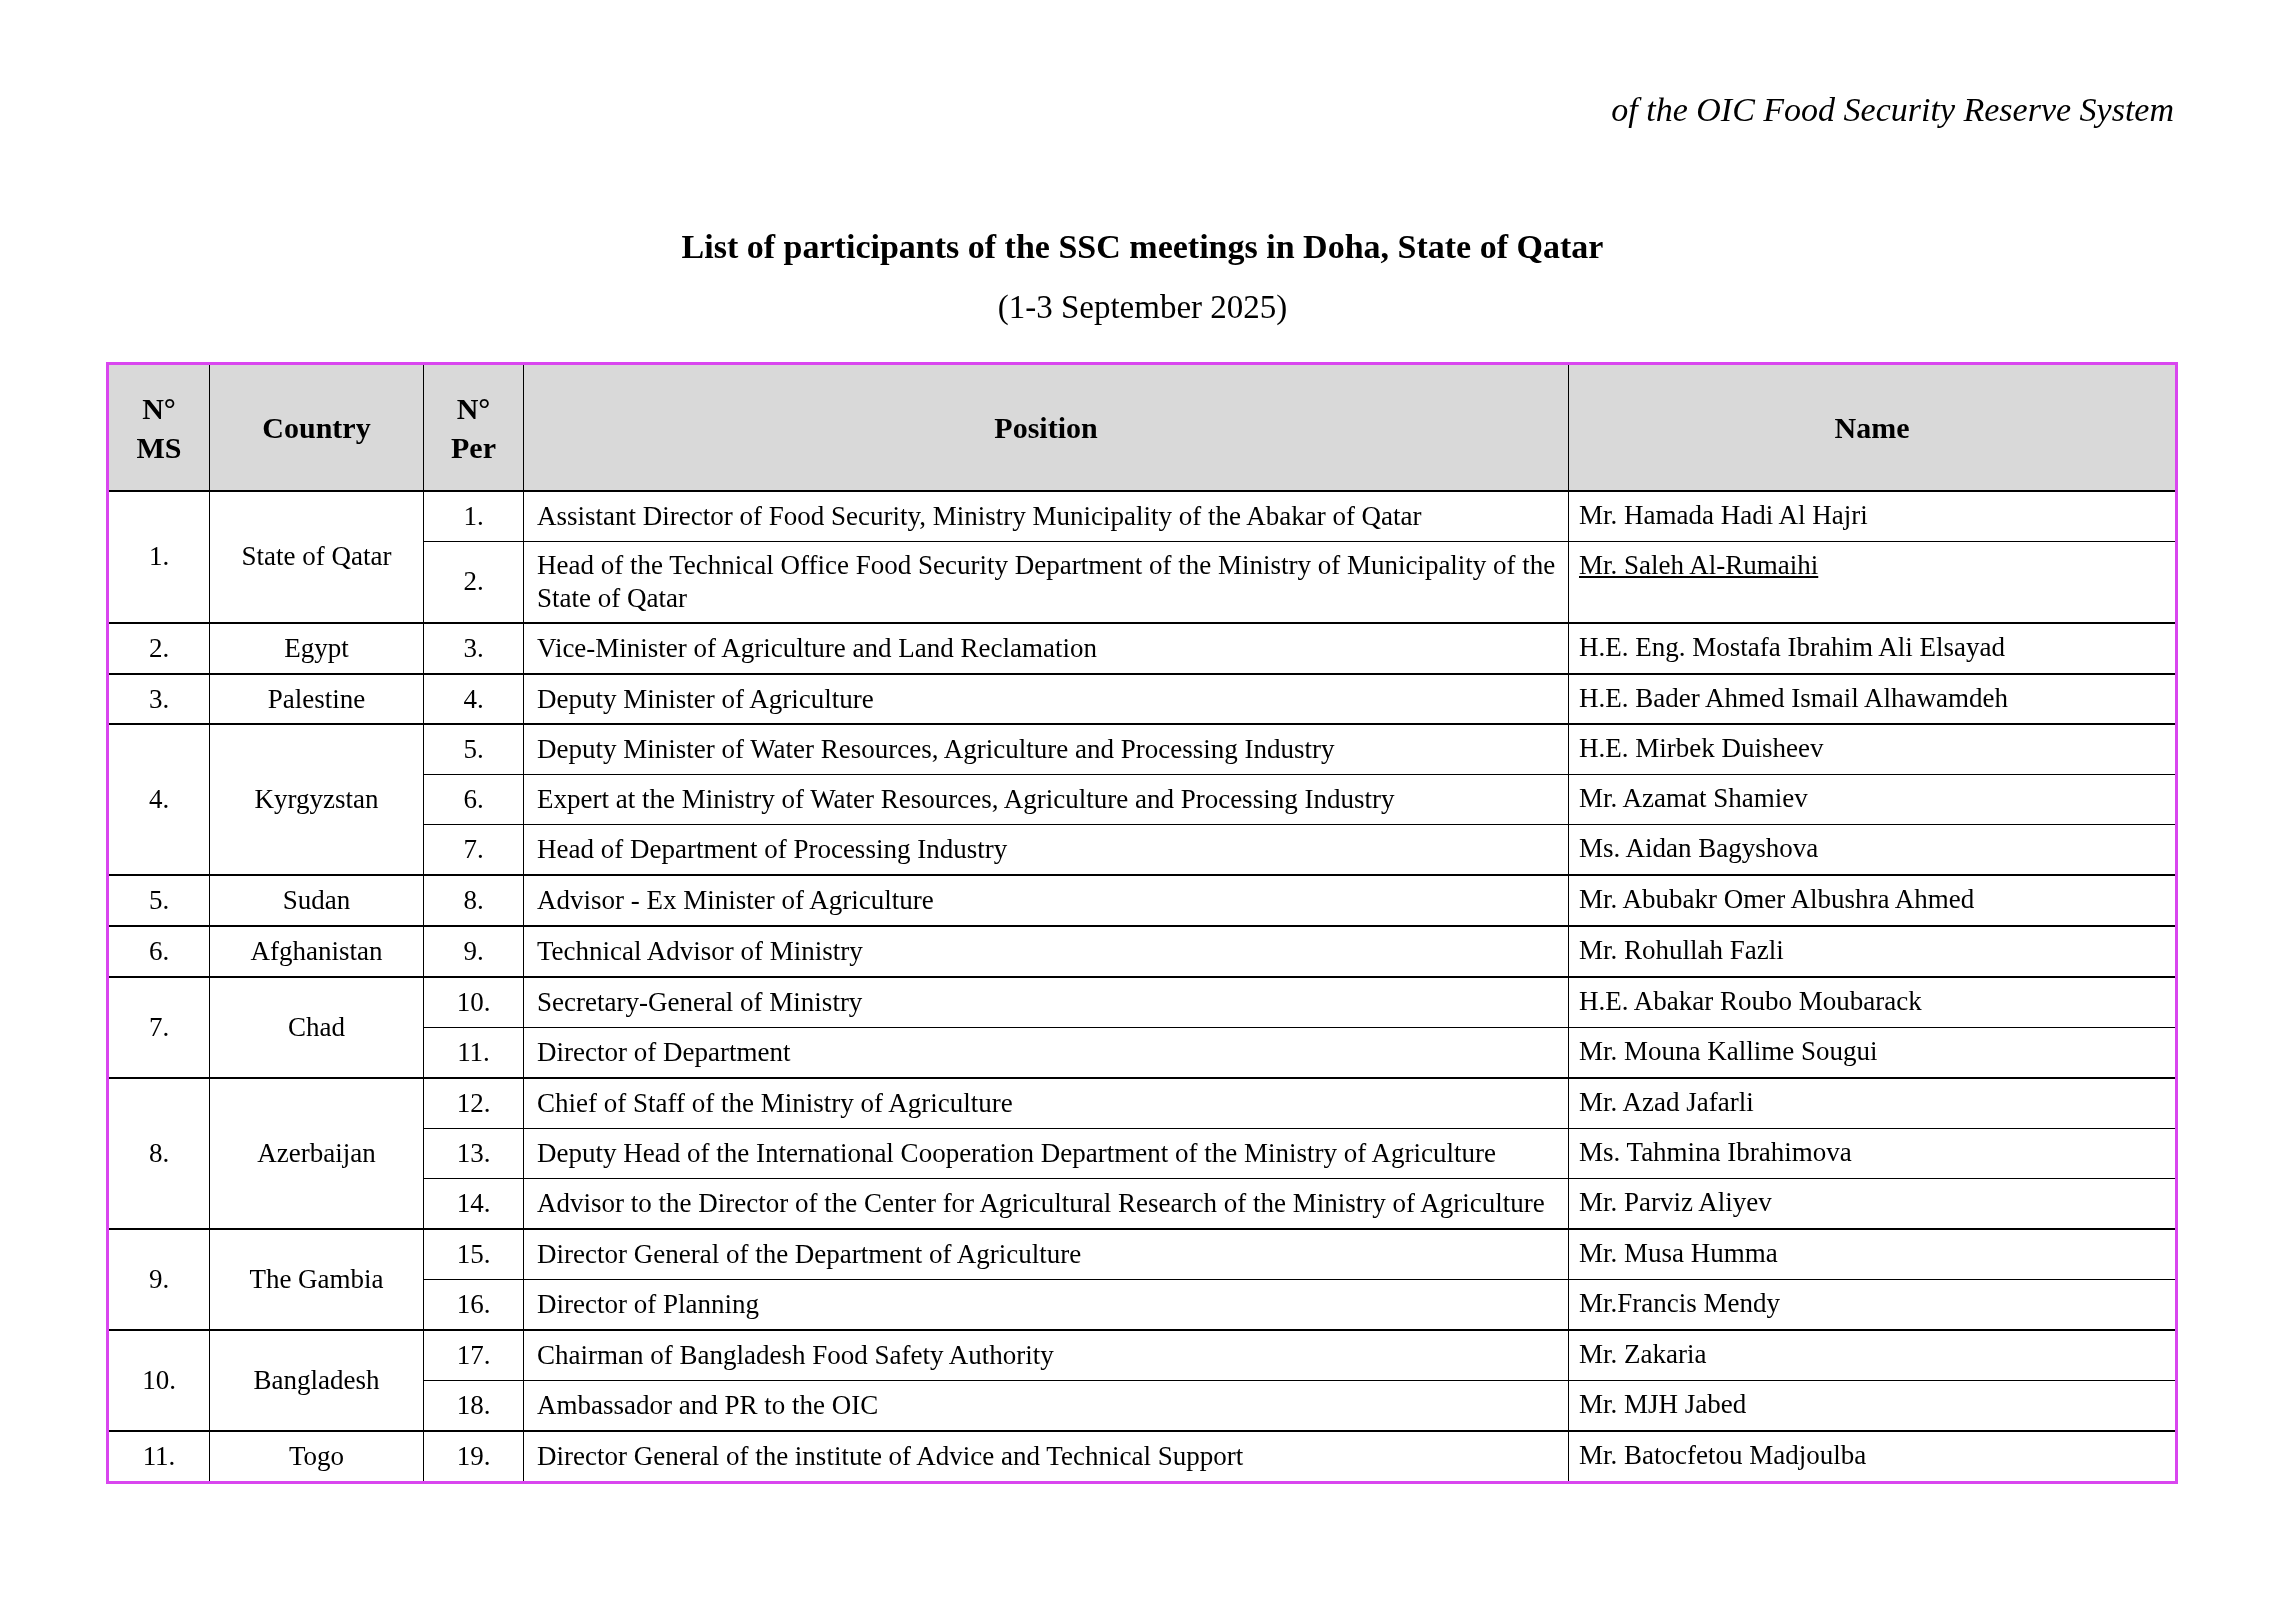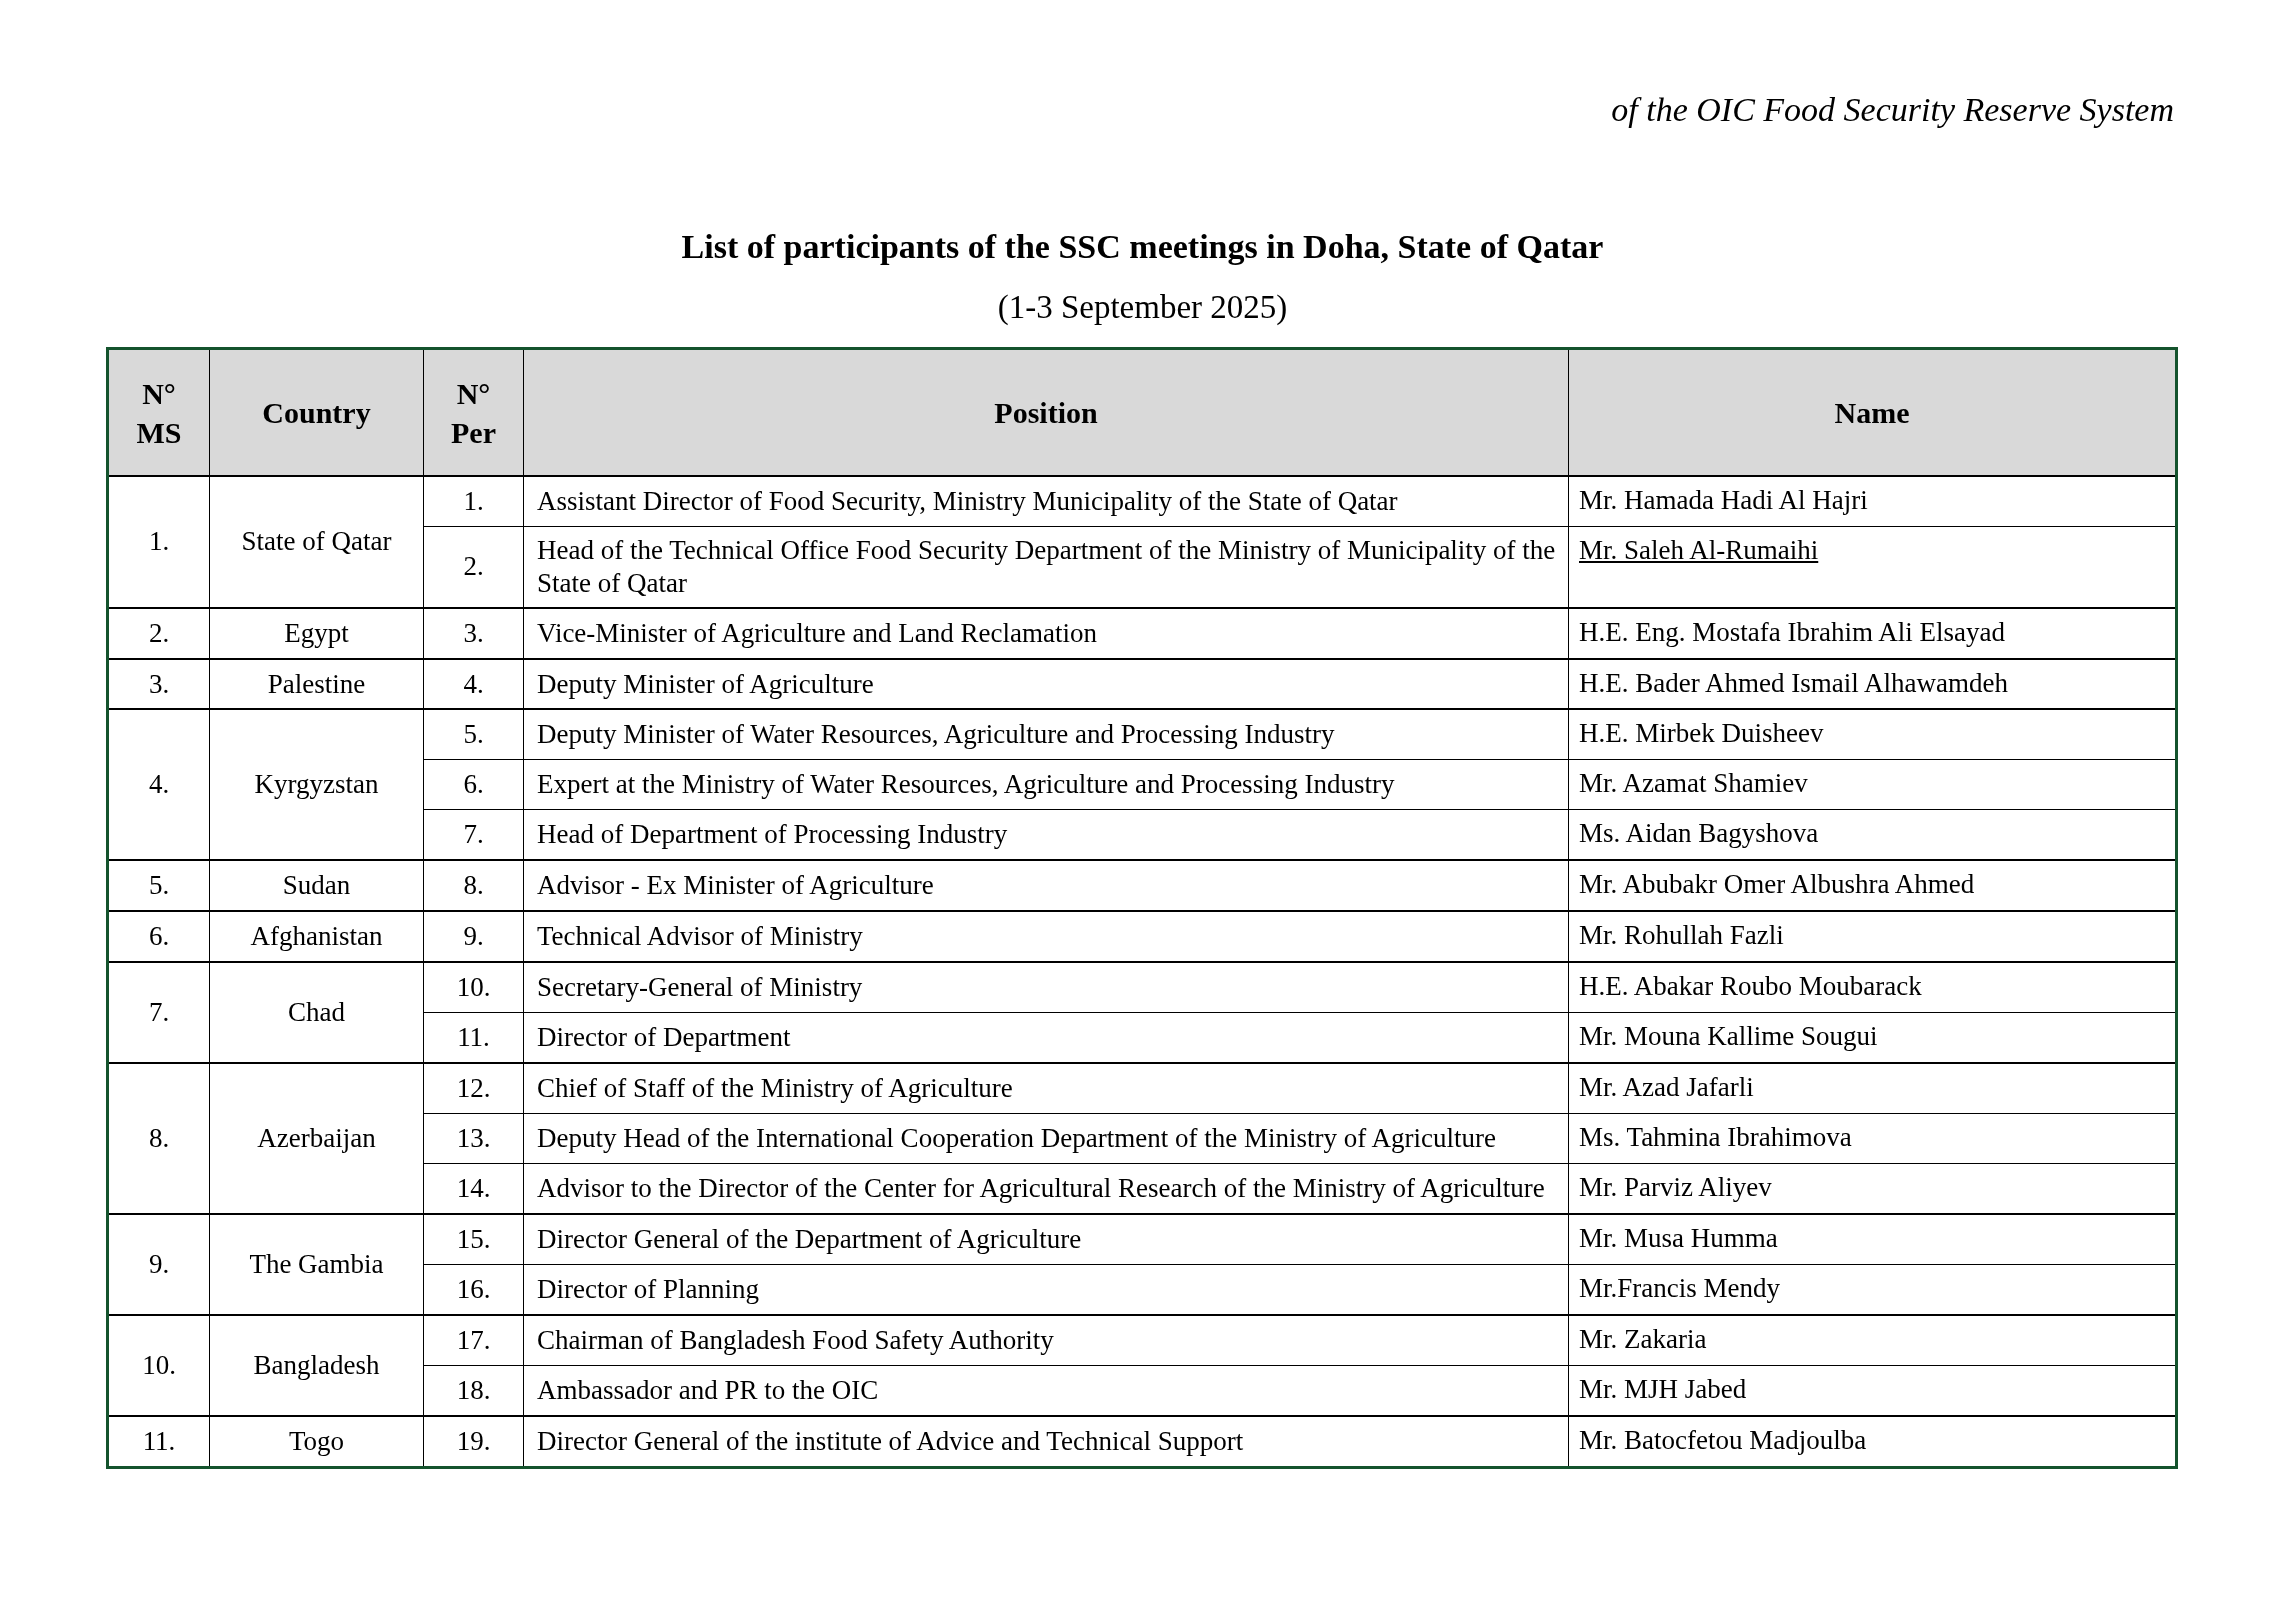--- a/index.html
+++ b/index.html
@@ -37,23 +37,23 @@
   }
   .doc-subtitle {
     margin-top: 20px;
     text-align: center;
     font-size: 33px;
     line-height: 1.2;
   }
   table.participants {
     border-collapse: collapse;
     table-layout: fixed;
-    margin: 20px 0 0 106px;
+    margin: 35px 0 0 106px;
     width: 2069px;
-    border: 3px solid #14532d;
+    border: 3px solid #d946ef;
     padding-left: 24px;
   }
   col.c-ms       { width: 102px; }
   col.c-country  { width: 214px; }
   col.c-per      { width: 100px; }
   col.c-position { width: 1045px; }
   col.c-name     { width: 608px; }
 
   thead tr { height: 127px; }
   th {
@@ -127,21 +127,21 @@
         <th>N° Per</th>
         <th>Position</th>
         <th>Name</th>
       </tr>
     </thead>
     <tbody>
         <tr class="group-start">
           <td class="ms" rowspan="2">1.</td>
           <td class="country" rowspan="2">State of Qatar</td>
           <td class="per">1.</td>
-          <td class="position">Assistant Director of Food Security, Ministry Municipality of the State of Qatar</td>
+          <td class="position">Assistant Director of Food Security, Ministry Municipality of the Abakar of Qatar</td>
           <td class="name">Mr. Hamada Hadi Al Hajri</td>
         </tr>
         <tr>
           <td class="per">2.</td>
           <td class="position">Head of the Technical Office Food Security Department of the Ministry of Municipality of the State of Qatar</td>
           <td class="name valign-top">Mr. Saleh Al-Rumaihi</td>
         </tr>
         <tr class="group-start">
           <td class="ms" rowspan="1">2.</td>
           <td class="country" rowspan="1">Egypt</td>

